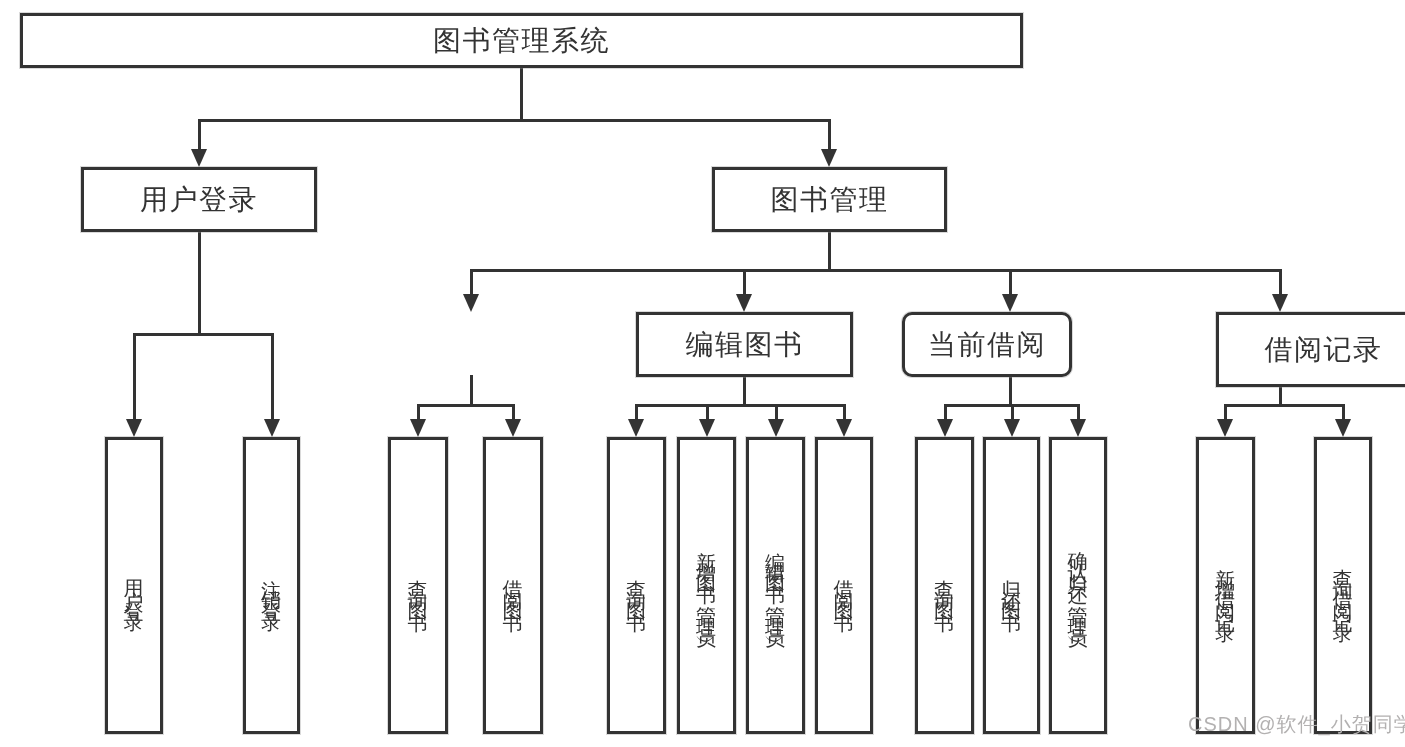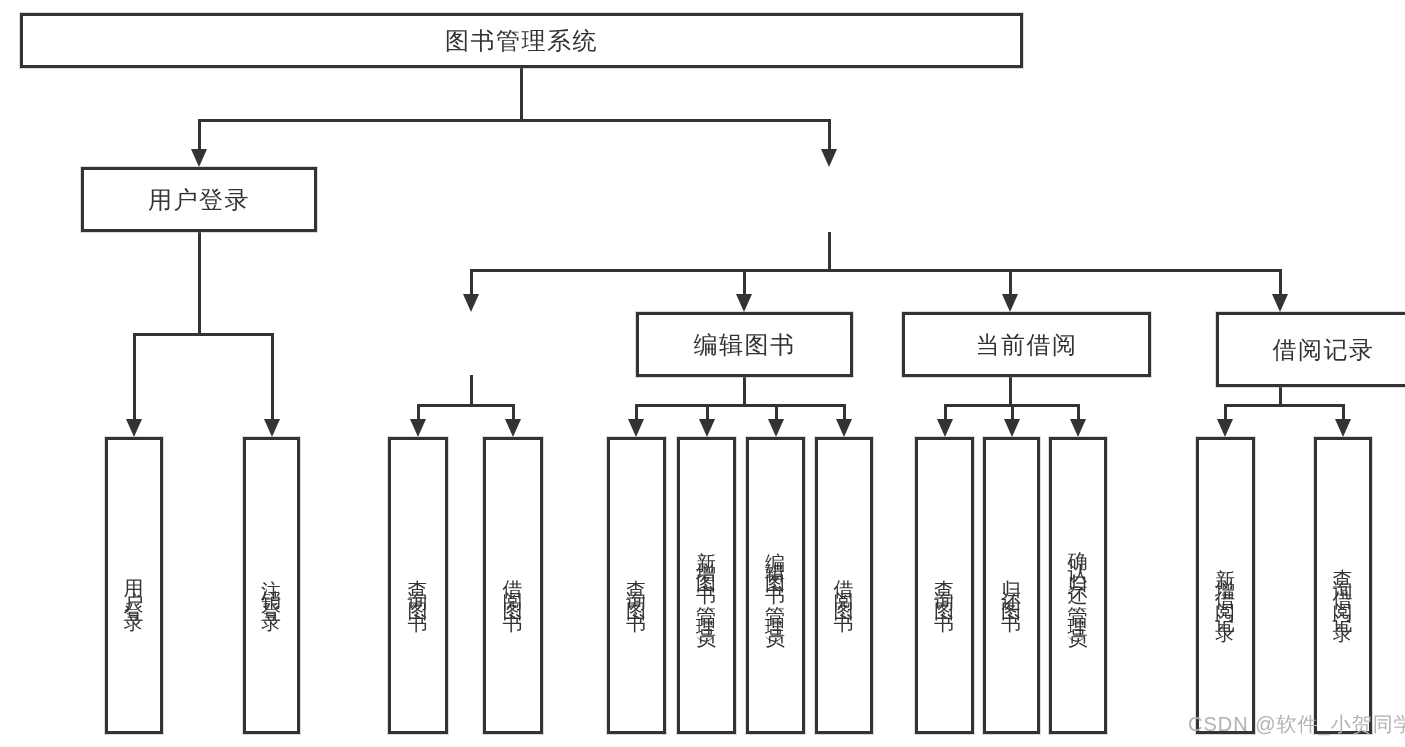--- a/index.html
+++ b/index.html
@@ -21,21 +21,21 @@
     border: 3px solid #333333;
     background: #ffffff;
     display: flex;
     align-items: center;
     justify-content: center;
     box-shadow: 0 0 0 1px rgba(150,150,150,0.35);
     z-index: 2;
   }
   .node .lbl {
     color: #333333;
-    font-size: 24px;
+    font-size: 28px;
     letter-spacing: 1.5px;
     white-space: nowrap;
   }
   .leaf .lbl {
     writing-mode: vertical-rl;
     text-orientation: mixed;
     font-size: 20px;
     letter-spacing: 11px;
     line-height: 1;
     white-space: normal;
@@ -78,27 +78,30 @@
 <div id="canvas">
 
   <div class="node" style="left:20px; top:13px; width:1003px; height:55px;">
     <span class="lbl">图书管理系统</span>
   </div>
 
   <div class="node" style="left:81px; top:167px; width:236px; height:65px;">
     <span class="lbl">用户登录</span>
   </div>
 
+  <div class="node" style="left:712px; top:167px; width:235px; height:65px;">
+    <span class="lbl">图书管理</span>
+  </div>
 
 
   <div class="node" style="left:636px; top:312px; width:217px; height:65px;">
     <span class="lbl">编辑图书</span>
   </div>
 
-  <div class="node" style="left:902px; top:312px; width:249px; height:65px;">
+  <div class="node" style="left:902px; top:312px; width:170px; height:65px;border-radius:10px;">
     <span class="lbl">当前借阅</span>
   </div>
 
   <div class="node" style="left:1172px; top:312px; width:215px; height:75px;margin-left:44px;">
     <span class="lbl">借阅记录</span>
   </div>
 
   <div class="node leaf" style="left:105px; top:437px; width:58px; height:297px;">
     <span class="lbl">用户登录</span>
   </div>

